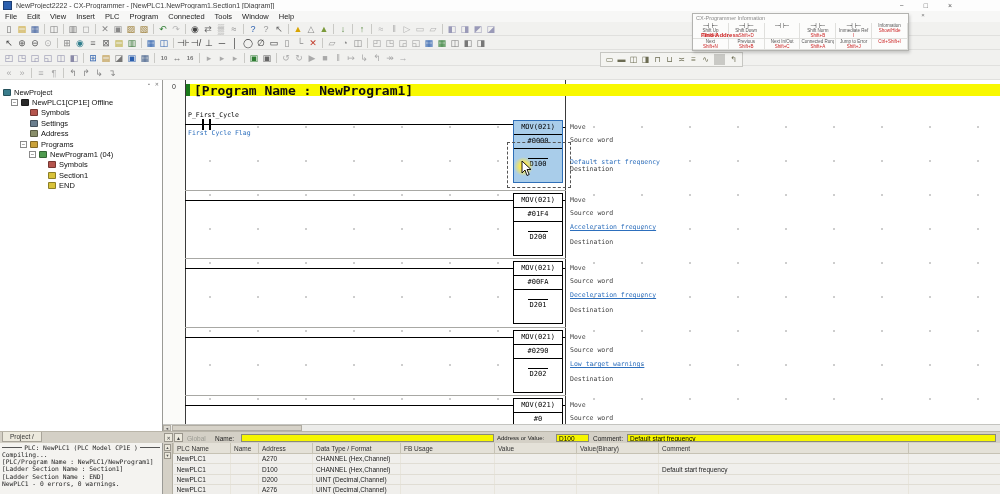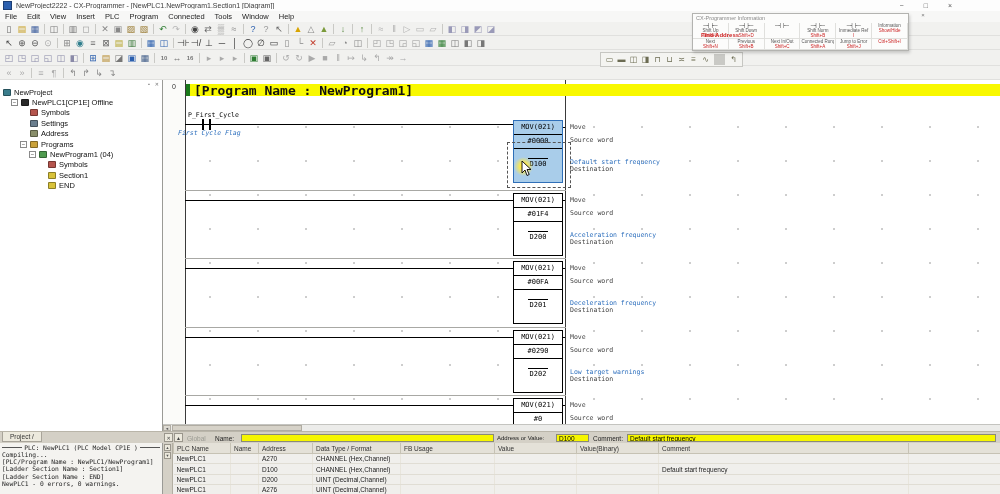--- a/index.html
+++ b/index.html
@@ -85,21 +85,21 @@
   .bop2wrap{margin-top:9px;}
   .bop2{display:inline-block;border-top:1px solid #000;padding:1px 2px 0;line-height:8px;min-width:4px;}
   .marq{position:absolute;left:344px;top:62px;width:62px;height:44px;border:1px dashed #555;}
   .glow{position:absolute;left:351px;top:77px;width:19px;height:19px;border-radius:50%;
     background:radial-gradient(circle,#ffe94a 25%,rgba(255,233,74,0) 72%);}
   .curs{position:absolute;left:358px;top:81px;}
   .rung{position:absolute;left:0;width:837px;height:63px;}
   .rung .rwire{left:22px;top:7px;width:328px;}
   .rung .rconn{left:400px;top:7px;width:2px;}
   .rung .ra1{left:407px;top:3px;} .rung .ra2{left:407px;top:16px;}
-  .rung .ra3{left:407px;top:38px;} .rung .ra4{left:407px;top:45px;}
+  .rung .ra3{left:407px;top:30px;text-decoration:underline;} .rung .ra4{left:407px;top:45px;}
   .hscroll{position:absolute;left:163px;top:424px;width:837px;height:7px;background:#ececea;border-top:1px solid #c4c4c0;box-sizing:border-box;}
   .harrow{position:absolute;left:0;top:0;width:8px;height:6px;background:#dddad2;border:1px solid #b0aca2;
     font-size:4px;line-height:5px;text-align:center;color:#555;box-sizing:border-box;}
   .hthumb{position:absolute;left:9px;top:0;width:130px;height:6px;background:#d6d2c8;border:1px solid #b0aca2;box-sizing:border-box;}
 
   
   .midstrip{position:absolute;left:0;top:431px;width:1000px;height:12px;background:#d4d0c6;
     border-top:1px solid #b9b5a9;box-sizing:border-box;}
   .ptab{position:absolute;left:2px;top:0;font-size:6.5px;color:#333;padding:1px 7px;background:#ece9dd;
     border:1px solid #a8a49a;border-top:none;}
@@ -474,21 +474,21 @@
 
     <div class="ybar" style="top:4px;">
       <span class="ytag"></span>
       <span class="ytext">[Program Name : NewProgram1]</span>
     </div>
 
     <span class="lann mono" style="left:25px;top:31px;color:#000;">P_First_Cycle</span>
     <div class="wire" style="left:22px;top:44px;width:328px;"></div>
     <div class="tick" style="left:39px;top:39px;"></div>
     <div class="tick" style="left:46px;top:39px;"></div>
-    <span class="lann blue" style="left:15px;top:49px;font-style:italic;">First Cycle Flag</span>
+    <span class="lann blue" style="left:25px;top:49px;">First Cycle Flag</span>
 
     <div class="mblock sel" style="top:40px;">
       <div class="bhead">MOV(021)</div>
       <div class="bop1">#0000</div>
       <div class="bop2wrap"><span class="bop2">D100</span></div>
     </div>
     <div class="wire" style="left:400px;top:47px;width:2px;"></div>
     <span class="lann" style="left:407px;top:43px;">Move</span>
     <span class="lann" style="left:407px;top:56px;">Source word</span>
     <span class="lann blue" style="left:407px;top:78px;">Default start frequency</span>

